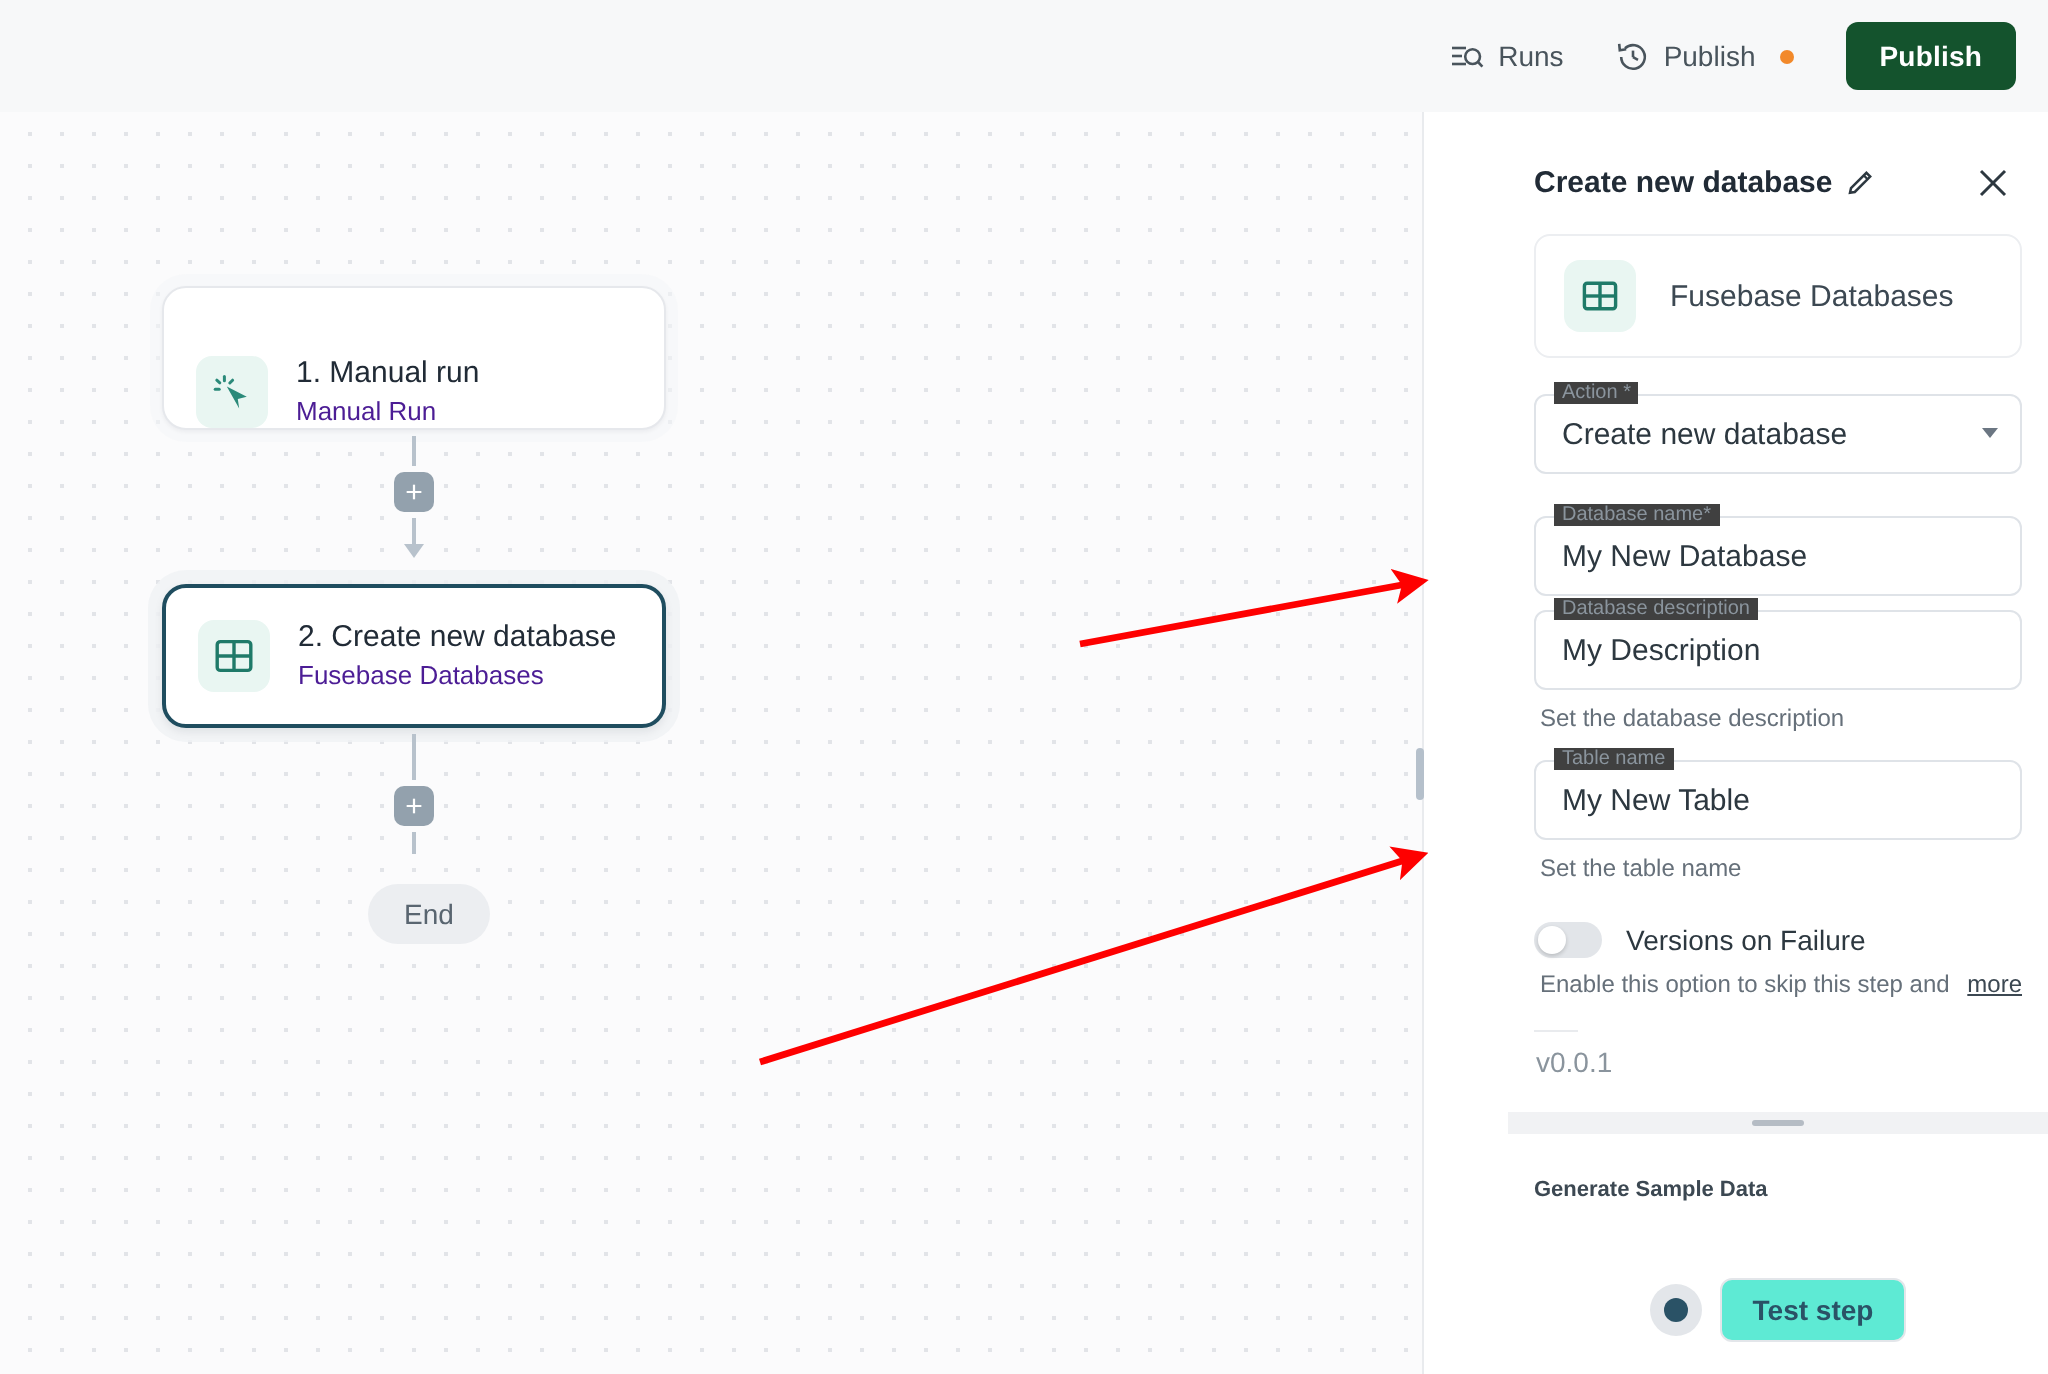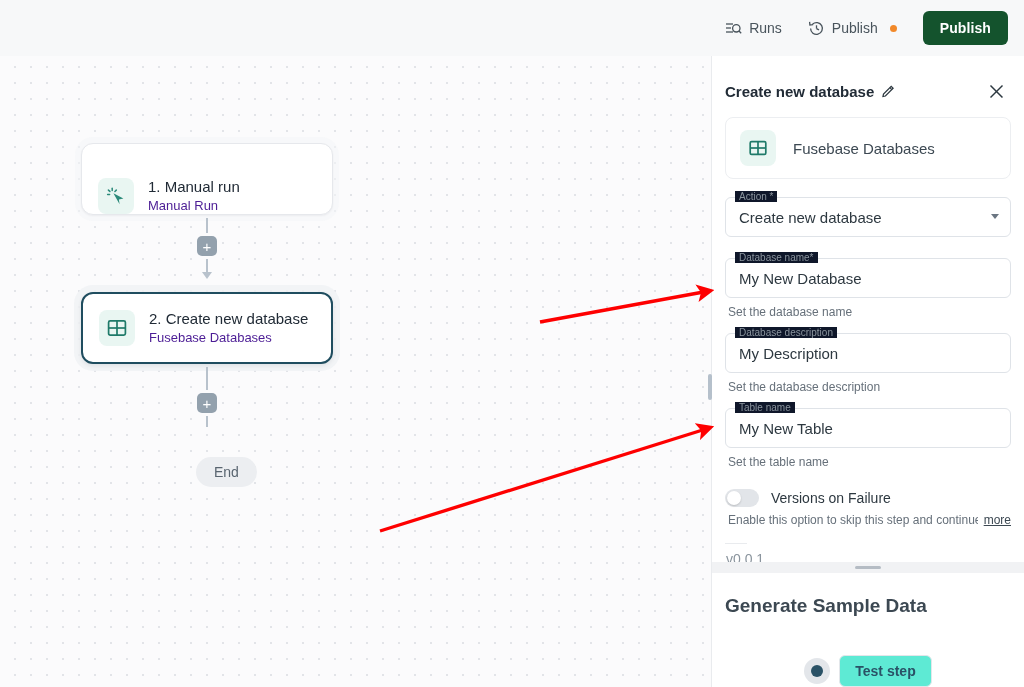--- a/index.html
+++ b/index.html
@@ -122,21 +122,21 @@
   
   .annot { position: absolute; left: 0; top: 0; width: 1024px; height: 687px; pointer-events: none; z-index: 60; }
 
   
   .panel {
     position: absolute; left: 711px; top: 56px;
     width: 313px; height: 631px;
     background: #ffffff;
     border-left: 1px solid #e9ebee;
     z-index: 20;
-    display: flex; flex-direction: column;
+    display: flex; flex-direction: column; padding-left: 42px;
   }
   .resize-handle {
     position: absolute; left: -4px; top: 318px;
     width: 4px; height: 26px; border-radius: 3px;
     background: #b5c0cb;
     cursor: col-resize;
     z-index: 25;
   }
   .panel-head {
     display: flex; align-items: center;
@@ -179,21 +179,21 @@
     border: 1px solid #dfe3e8;
     border-radius: 6px;
     height: 40px;
     display: flex; align-items: center;
     padding: 0 13px;
     background: #fff;
   }
   .field-box.select { padding-right: 34px; cursor: pointer; }
   .field-legend {
     position: absolute; left: 10px; top: -6px;
-    background: #0f172a;
+    background: #404040;
     padding: 0 4px;
     font-size: 10px; color: #8a949d;
     line-height: 11px;
     white-space: nowrap;
   }
   .field-legend .req { color: #8a949d; }
   .field-value {
     font-size: 15px; color: #2d3840;
     white-space: nowrap; overflow: hidden;
   }
@@ -259,21 +259,21 @@
   .panel-split .bar {
     width: 26px; height: 3px; border-radius: 2px;
     background: #b5bcc4;
   }
   .panel-bottom {
     flex: 1 1 auto;
     background: #ffffff;
     padding: 22px 13px 0 13px;
     position: relative;
   }
-  .sample-title { font-size: 19px; font-weight: bold; color: #3c4852; }
+  .sample-title { font-size: 11px; font-weight: bold; color: #3c4852; }
   .test-wrap {
     display: flex; align-items: center; justify-content: center;
     gap: 0; margin-top: 38px;
   }
   .test-circle {
     width: 26px; height: 26px; border-radius: 50%;
     background: #e3e6ea;
     display: flex; align-items: center; justify-content: center;
     cursor: pointer;
     margin-right: 9px;
@@ -361,21 +361,21 @@
         </svg>
       </div>
       <div class="node-txt">
         <div class="node-title">2. Create new database</div>
         <div class="node-sub">Fusebase Databases</div>
       </div>
     </div>
 
     <div class="edge" style="left:206px; top:311px; height:60px;"></div>
     <div class="plus-btn" style="left:197px; top:337px;">+</div>
-    <div class="end-pill" style="left:196px; top:386px;margin-top:15px;">End</div>
+    <div class="end-pill" style="left:184px; top:386px;">End</div>
   </div>
 
   <div class="panel">
 
     <div class="resize-handle"></div>
 
     <div class="panel-head">
       <span class="panel-title">Create new database</span>
       <span class="edit-ico">
         <svg width="15" height="15" viewBox="0 0 15 15">
@@ -411,21 +411,20 @@
         </div>
         <span class="field-legend"><span>Action</span><span class="req"> *</span></span>
       </div>
 
       <div class="field">
         <div class="field-box">
           <span class="field-value">My New Database</span>
         </div>
         <span class="field-legend"><span>Database name</span><span class="req">*</span></span>
       </div>
-      <div class="helper">Set the database name</div>
 
       <div class="field">
         <div class="field-box">
           <span class="field-value">My Description</span>
         </div>
         <span class="field-legend">Database description</span>
       </div>
       <div class="helper">Set the database description</div>
 
       <div class="field">

